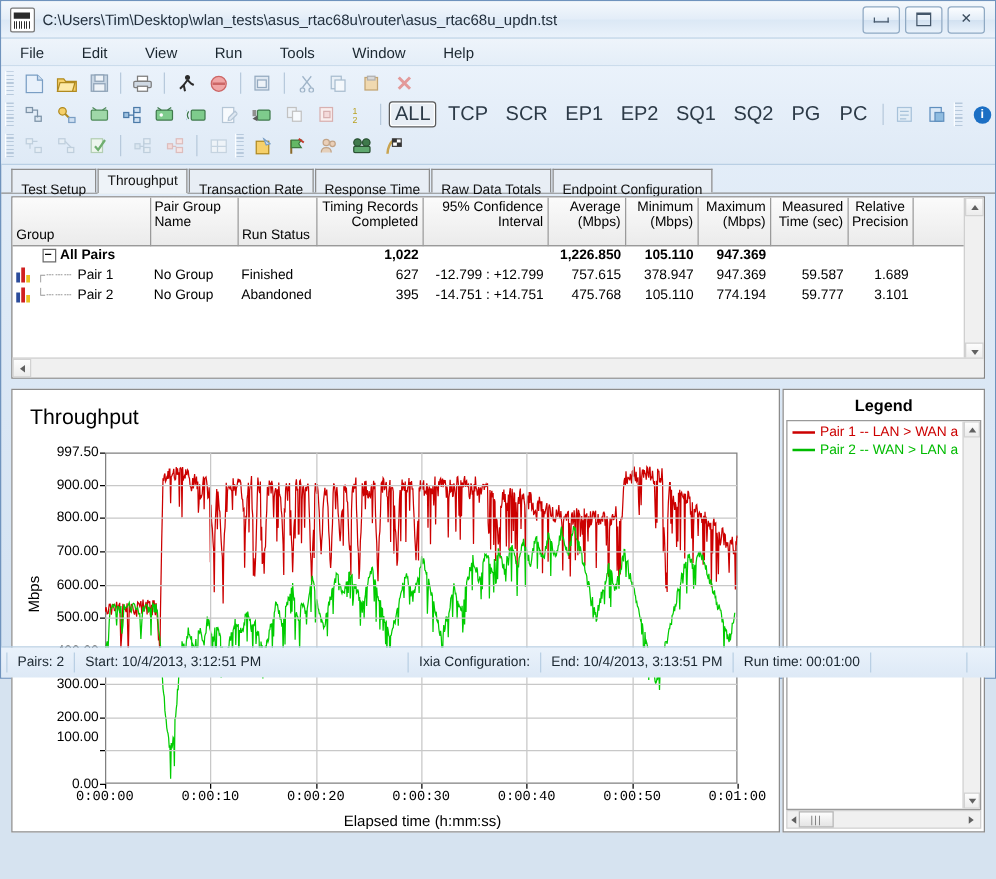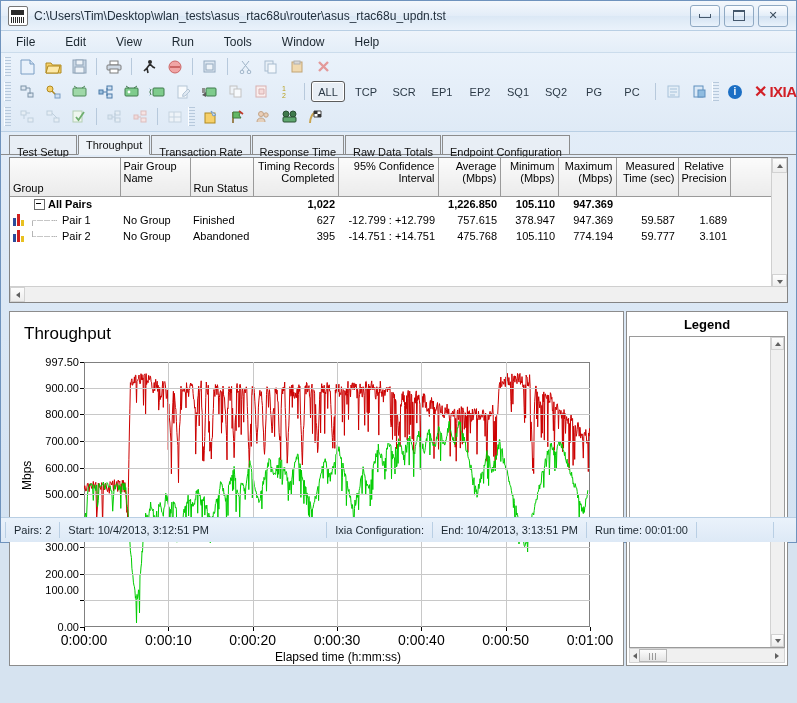--- a/index.html
+++ b/index.html
@@ -63,21 +63,21 @@
     border-left:1px solid #fbfdff;
   }
   .tbtn{
     width:22px;height:21px;margin:0 1px;flex:none;border:1px solid transparent;border-radius:2px;
     display:flex;align-items:center;justify-content:center;position:relative;
   }
   .tsep{width:1px;height:17px;background:#b7c9dc;margin:0 4px;flex:none;}
   .txtbtn{
     height:19px;min-width:24px;padding:0 4px;margin:0 2px;flex:none;
     display:flex;align-items:center;justify-content:center;
-    font-size:11px;color:#2c3a47;border:1px solid transparent;border-radius:2px;
+    font-size:16px;color:#2c3a47;border:1px solid transparent;border-radius:2px;
   }
   .txtbtn.on{border:1px solid #5c5c5c;background:#e8eef5;box-shadow:inset 0 0 0 1px #fff;border-radius:3px;}
   .ixia{display:flex;align-items:center;gap:2px;margin-left:6px;}
   .ixia-x{color:#d21f26;font-size:16px;font-weight:bold;line-height:1;}
   .ixia-t{color:#d21f26;font-size:15px;font-weight:bold;letter-spacing:-0.5px;}
   .infoic{
     width:14px;height:14px;border-radius:50%;background:#1c6fc4;color:#fff;
     font-size:10px;font-weight:bold;display:flex;align-items:center;justify-content:center;
   }
   
@@ -163,22 +163,22 @@
     transform:rotate(-90deg);transform-origin:left top;white-space:nowrap;
   }
   .xlab{position:absolute;left:265px;top:338px;font-size:12px;color:#000;}
   .ytick{
     position:absolute;right:100%;margin-right:5px;font-size:11px;color:#000;
     white-space:nowrap;transform:translateY(-50%);text-align:right;
   }
   .ytickmark{position:absolute;right:100%;width:4px;height:1px;background:#000;}
   .gridline{position:absolute;left:0;right:0;height:1px;background:#c8c8c8;}
   .xtick{
-    position:absolute;top:100%;margin-top:5px;font-size:14px;color:#000;
-    transform:translateX(-50%);white-space:nowrap;
+    position:absolute;top:100%;margin-top:5px;font-size:11px;color:#000;
+    transform:translateX(-50%);white-space:nowrap;font-family:Liberation Mono, monospace;
   }
   .xtickmark{position:absolute;top:100%;width:1px;height:4px;background:#000;}
   .vgrid{position:absolute;top:0;bottom:0;width:1px;background:#c8c8c8;}
   
   .legendpanel{
     width:160px;margin-left:2px;background:#fff;border:1px solid #8c8c8c;
     display:flex;flex-direction:column;position:relative;
   }
   .legend-title{
     text-align:center;font-size:13px;font-weight:bold;color:#000;
@@ -714,20 +714,30 @@
           <div class="xtickmark" style="left: 421.667px;"></div>
           <div class="xtick" style="left: 506px;">0:01:00</div>
           <div class="xtickmark" style="left: 506px;"></div>
         </div>
       <div class="xlab">Elapsed time (h:mm:ss)</div>
     </div>
 
     <div class="legendpanel">
       <div class="legend-title">Legend</div>
       <div class="legend-box">
+        <div style="padding:2px 0 0 2px;">
+          <div class="legend-item">
+            <span class="legend-swatch" style="background:#cc0000"></span>
+            <span style="color:#cc0000">Pair 1 -- LAN &gt; WAN a</span>
+          </div>
+          <div class="legend-item">
+            <span class="legend-swatch" style="background:#00bb00"></span>
+            <span style="color:#00bb00">Pair 2 -- WAN &gt; LAN a</span>
+          </div>
+        </div>
         <div class="legend-vsb">
           <div class="sbbtn" style="width:13px;height:13px">
               <span class="arrow arr-up"></span>
             </div>
           <div style="position:absolute;bottom:0;width:13px;">
             <div class="sbbtn" style="width:13px;height:13px">
                 <span class="arrow arr-dn"></span>
               </div>
           </div>
         </div>

